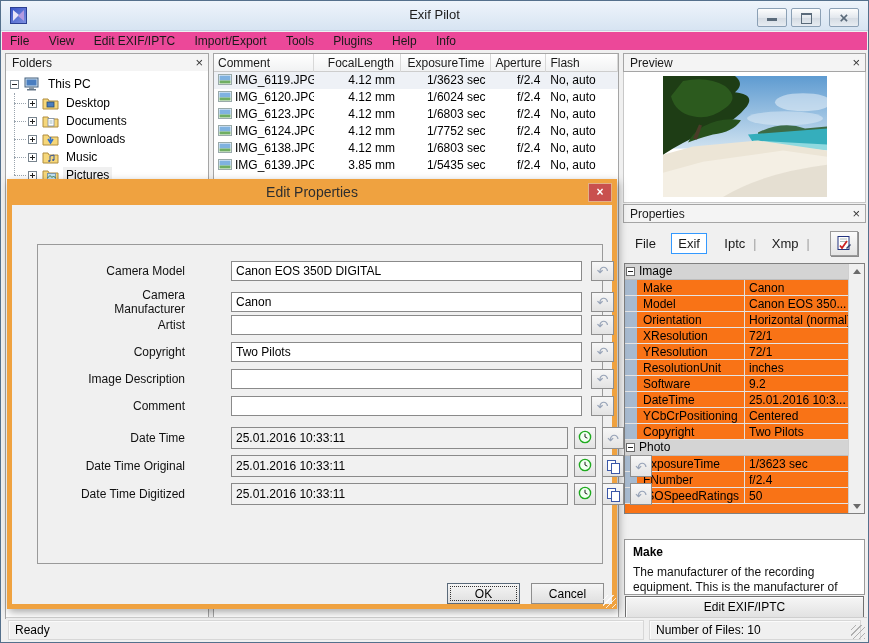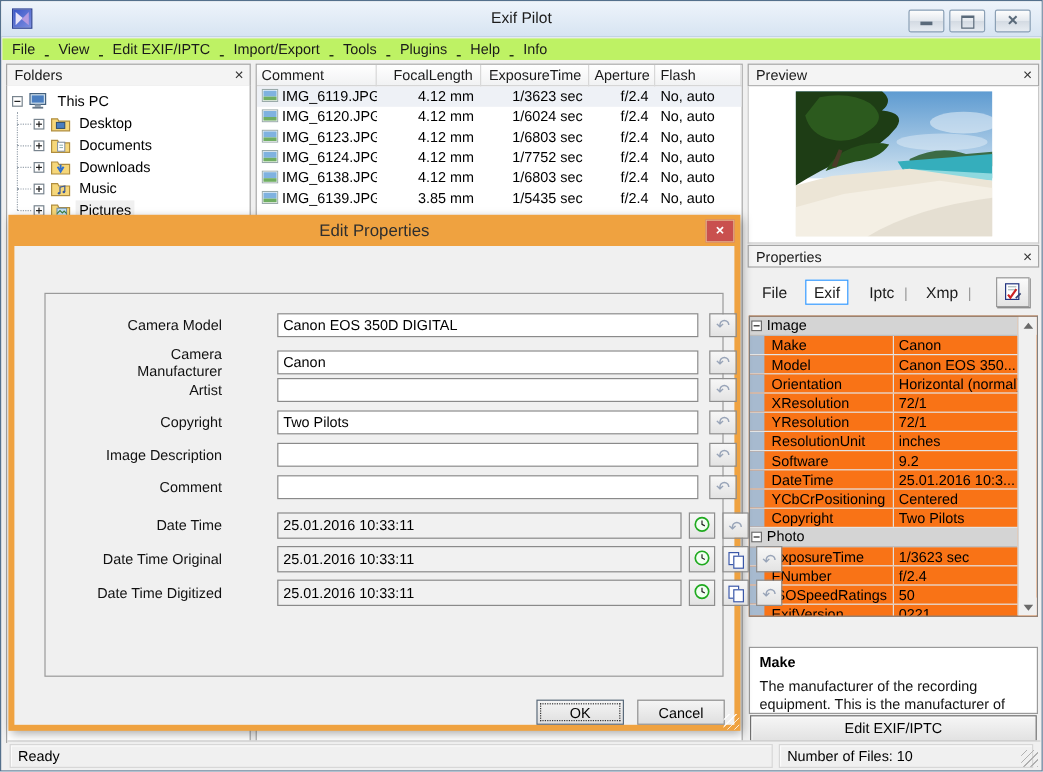--- a/index.html
+++ b/index.html
@@ -18,21 +18,21 @@
   .app-icon::after { right:2px; bottom:2px; border-right:6px solid #b49ae0; border-top:6px solid transparent; border-bottom:5px solid transparent; }
   .win-title { position:absolute; left:0; right:0; top:6px; text-align:center; font-size:13px; color:#1c1c1c; }
   .tb-btn { position:absolute; top:7px; width:30px; height:19px; border:1px solid #8ba0b5; border-radius:2px;
     background:linear-gradient(#fdfdfd,#e3e8ee 50%,#d3dae2 50%,#e7ecf2); text-align:center; line-height:17px; color:#444; }
   .tb-min { right:81px; } .tb-max { right:47px; } .tb-close { right:9px; }
   .tb-min::before { content:''; display:inline-block; width:10px; height:3px; background:#5a6a7a; margin-top:9px; }
   .tb-max::before { content:''; display:inline-block; width:9px; height:8px; border:1px solid #5a6a7a; border-top:2px solid #5a6a7a; margin-top:4px; }
   .tb-close::before { content:'\00D7'; font-size:15px; font-weight:bold; color:#5a6a7a; }
 
   
-  .menubar { position:absolute; left:1px; top:31px; right:1px; height:18px; background:#bef264;text-decoration:underline; }
+  .menubar { position:absolute; left:1px; top:31px; right:1px; height:18px; background:#ec4899; }
   .menu-item { display:inline-block; padding:2px 8px 0 8px; height:18px; color:#1a1a1a; }
 
   
   .phead { position:absolute; height:19px; background:#f4f4f4; border:1px solid #a5a5a5;
     padding:2px 4px 0 6px; color:#1a1a1a; }
   .phead .x { position:absolute; right:5px; top:2px; font-size:13px; line-height:13px; color:#333; }
 
   
   .folders-body { position:absolute; left:4px; top:70px; width:204px; height:548px;
     background:#fff; border:1px solid #a5a5a5; border-top:none; overflow:hidden; }
@@ -418,25 +418,20 @@
       <div class="pg-row">
           <span class="pg-strip"></span>
           <span class="pg-name">FNumber</span>
           <span class="pg-val">f/2.4</span>
         </div>
       <div class="pg-row">
           <span class="pg-strip"></span>
           <span class="pg-name">ISOSpeedRatings</span>
           <span class="pg-val">50</span>
         </div>
-      <div class="pg-row">
-          <span class="pg-strip"></span>
-          <span class="pg-name">ExifVersion</span>
-          <span class="pg-val">0221</span>
-        </div>
     </div>
     <div class="pg-sb">
       <div class="sb-arrow up"></div>
       <div class="sb-arrow dn"></div>
     </div>
   </div>
 
   <div class="desc-pane">
     <div class="desc-title">Make</div>
     <div class="desc-text">The manufacturer of the recording equipment. This is the manufacturer of the DSC, scanner, video digitizer or other</div>

